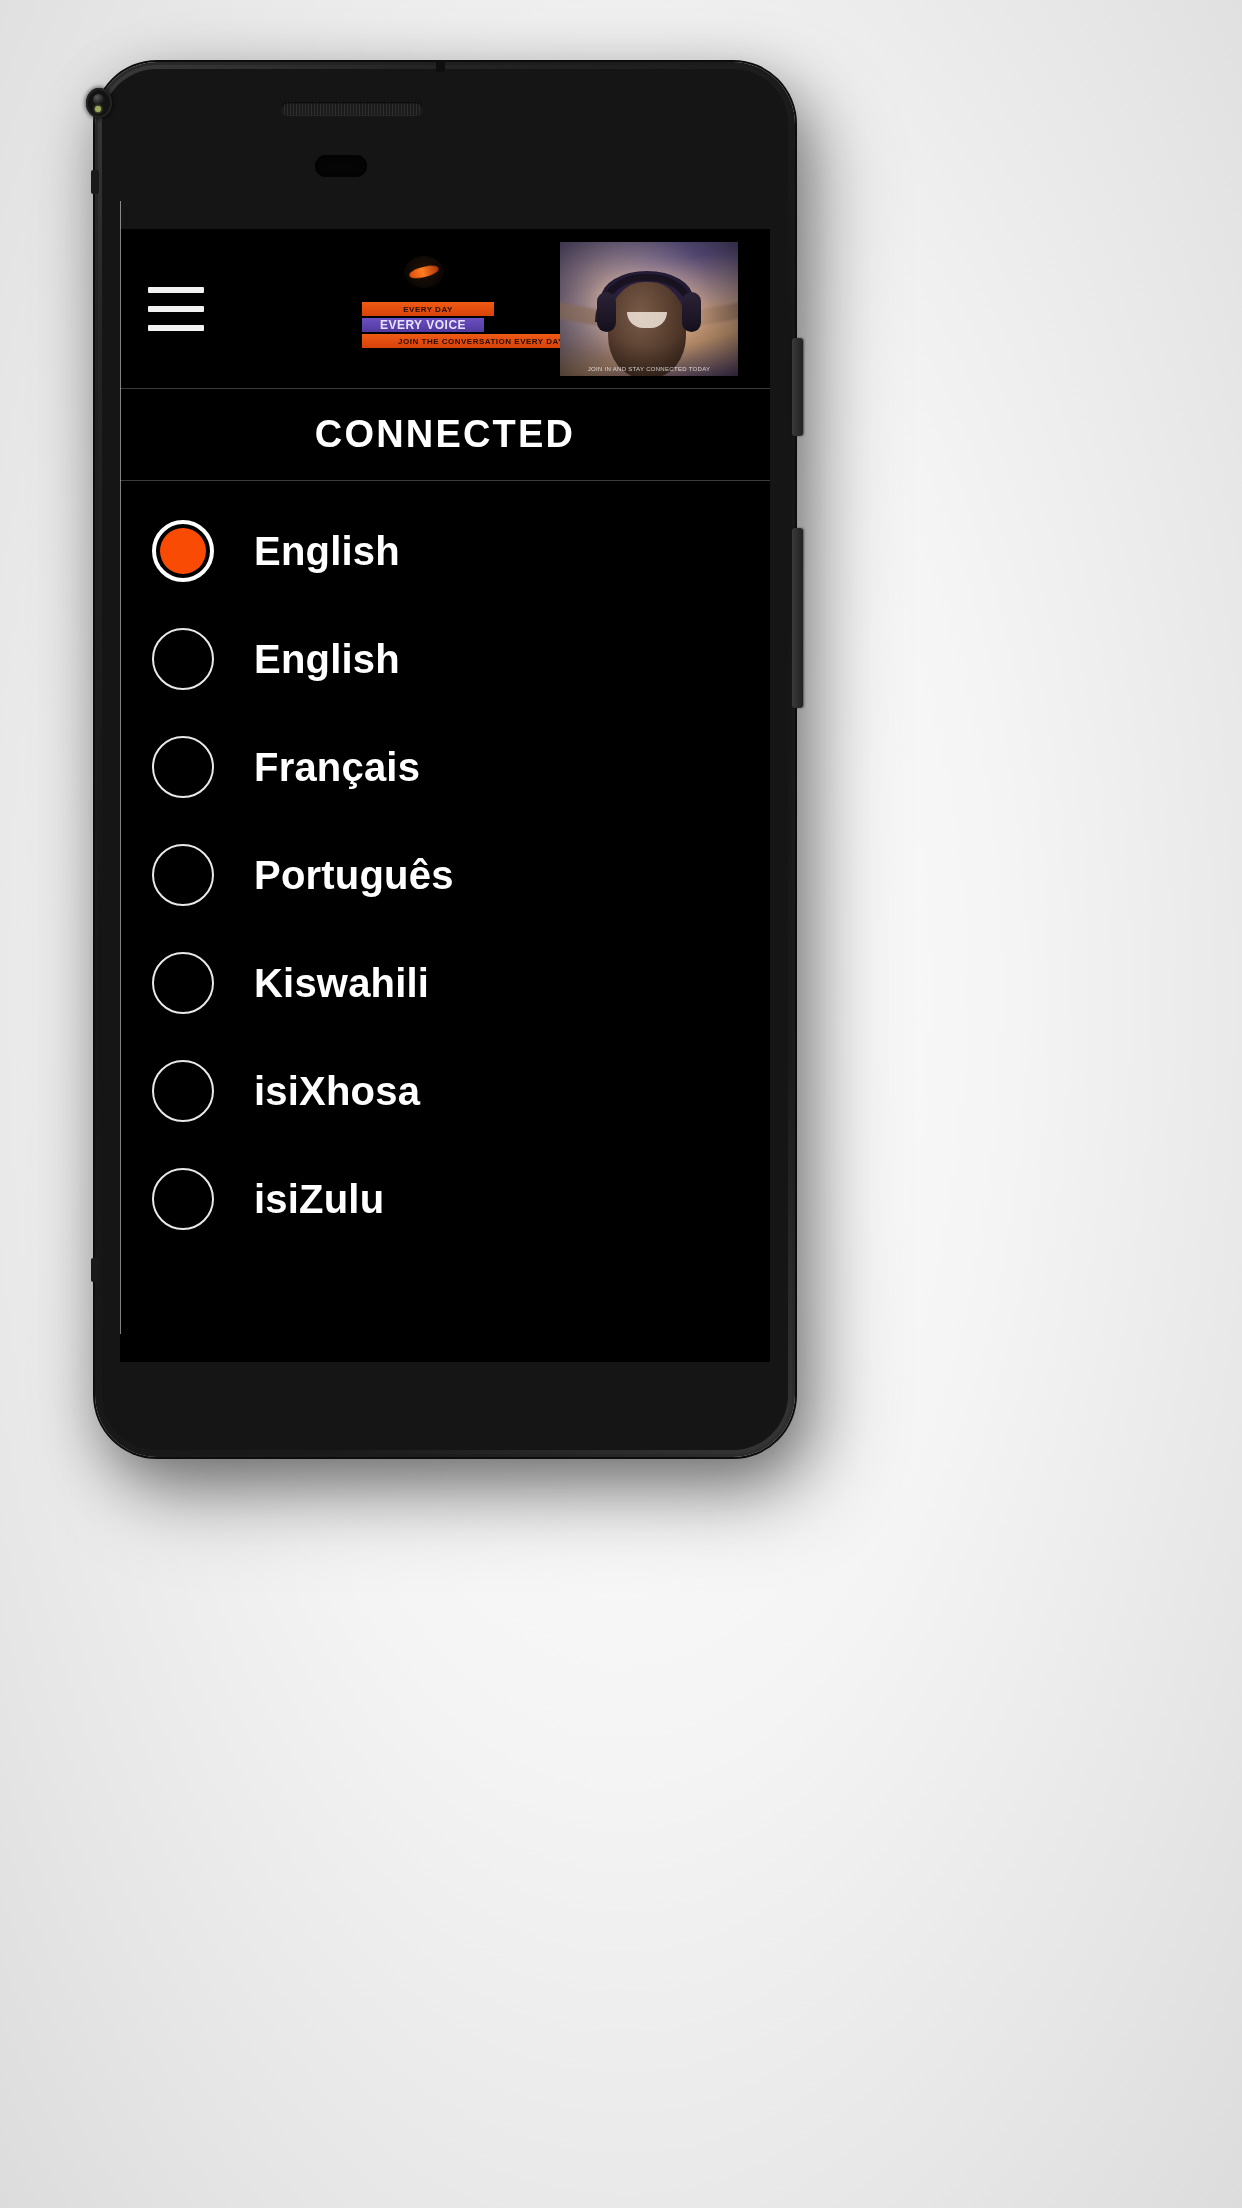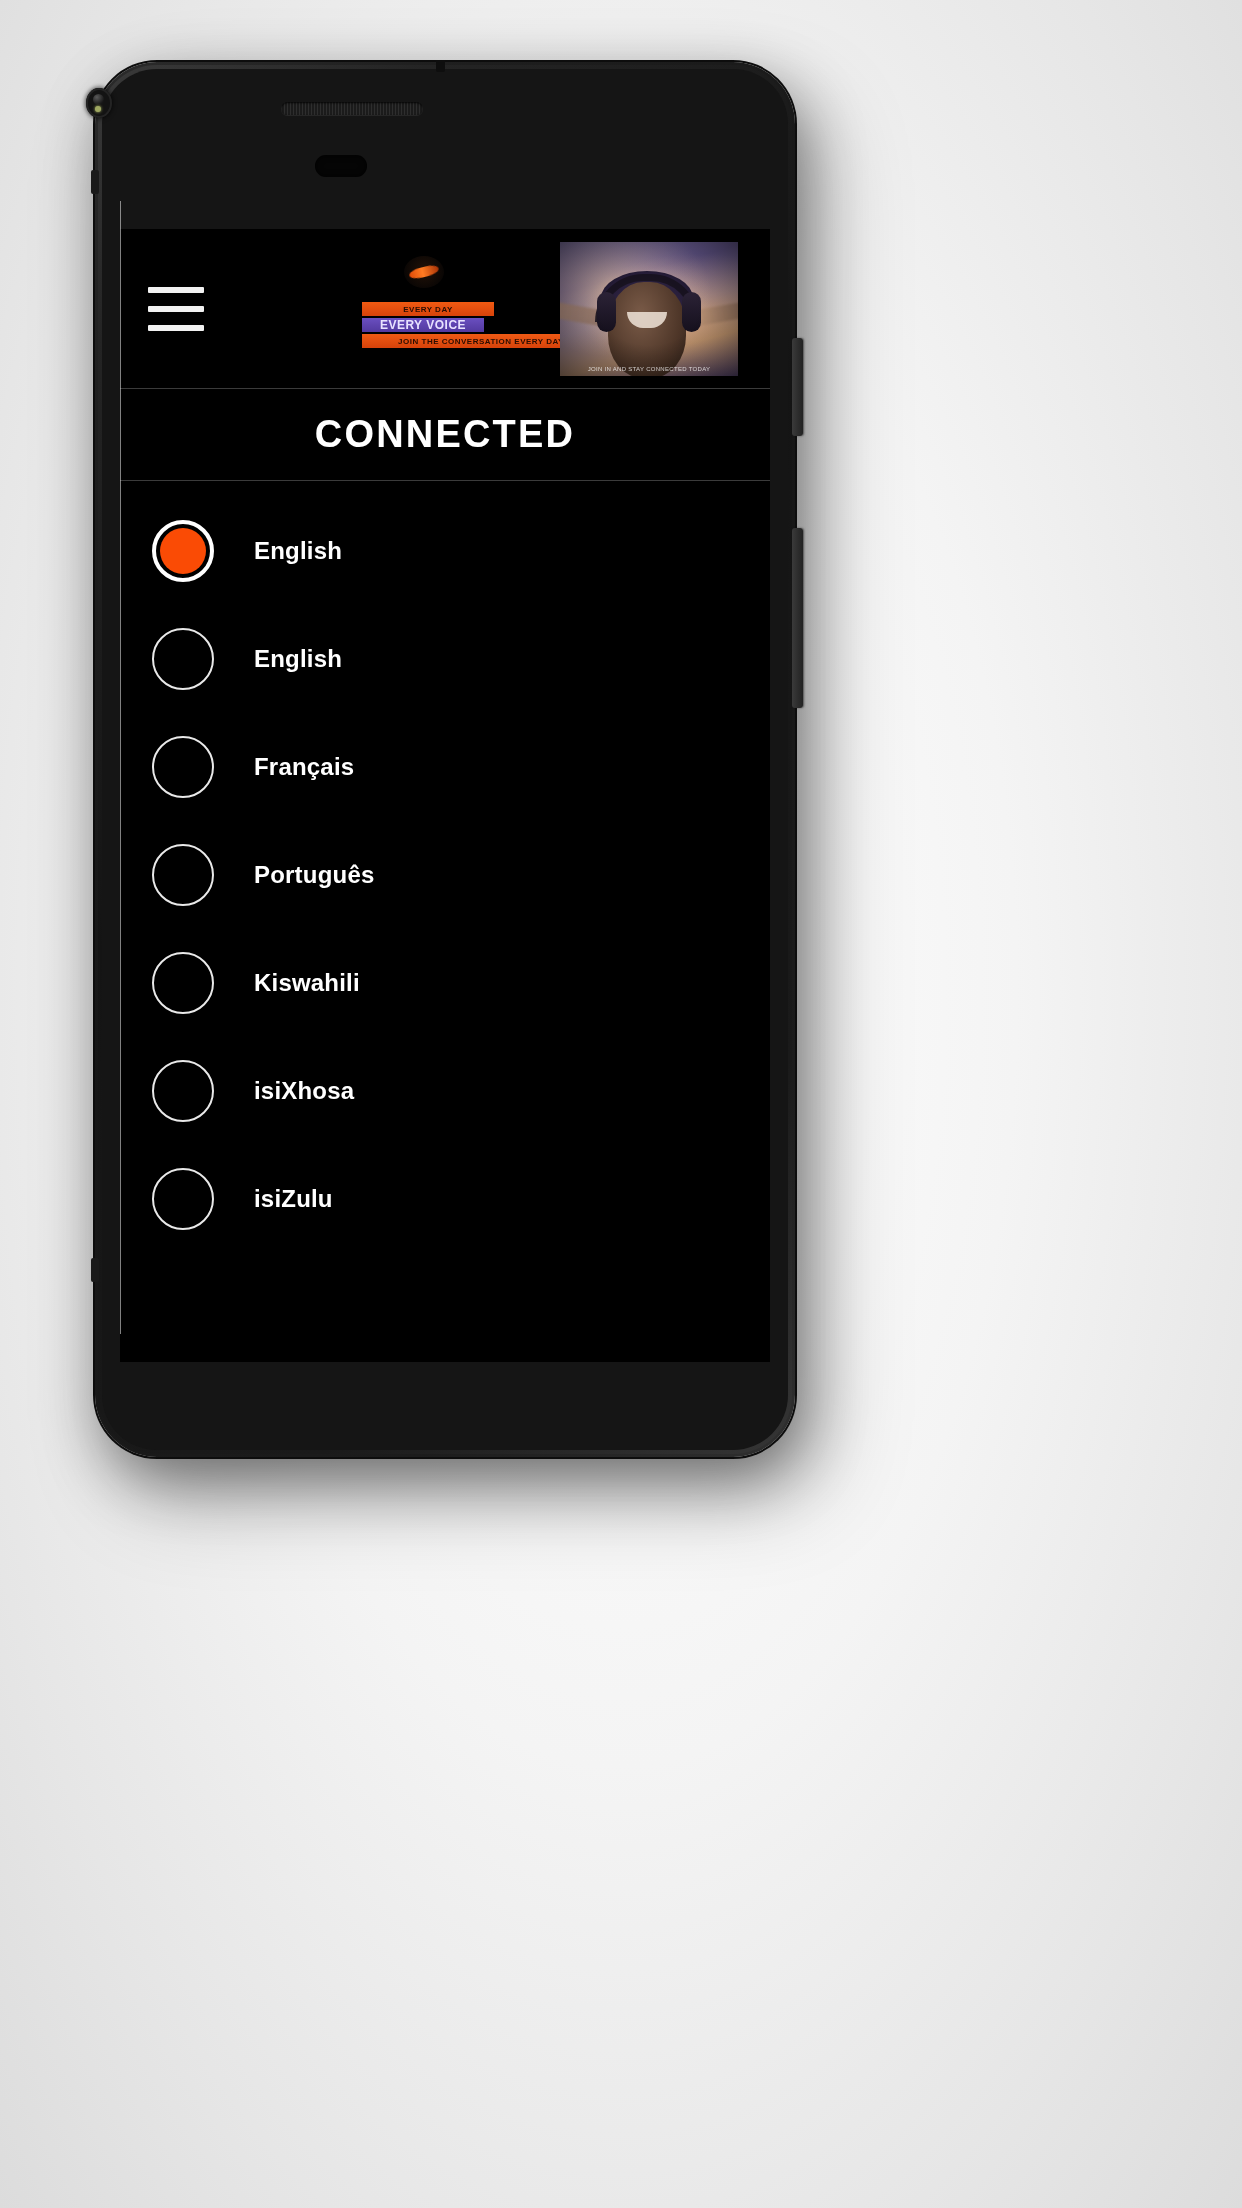--- a/index.html
+++ b/index.html
@@ -363,21 +363,21 @@
   .radio-control .radio-dot { display: none; }
   .radio-control.is-selected .radio-dot {
     display: block;
     width: 46px; height: 46px;
     border-radius: 50%;
     background: #fa4b05;
   }
   .language-label {
     margin-left: 40px;
     color: #ffffff;
-    font-size: 24px;
+    font-size: 40px;
     font-weight: 700;
     letter-spacing: .2px;
   }
 </style>
 </head>
 <body>
 
 <div id="phone-device"></div>
 
 <div id="top-antenna-line" class="device-chrome"></div>

